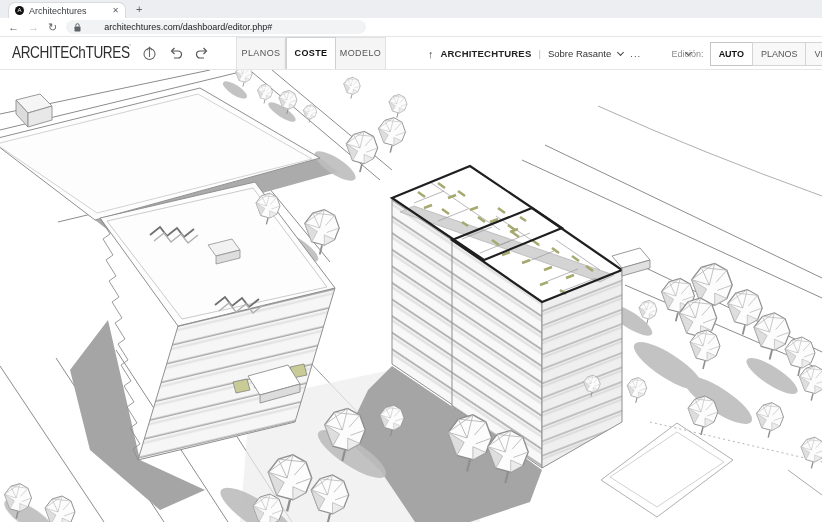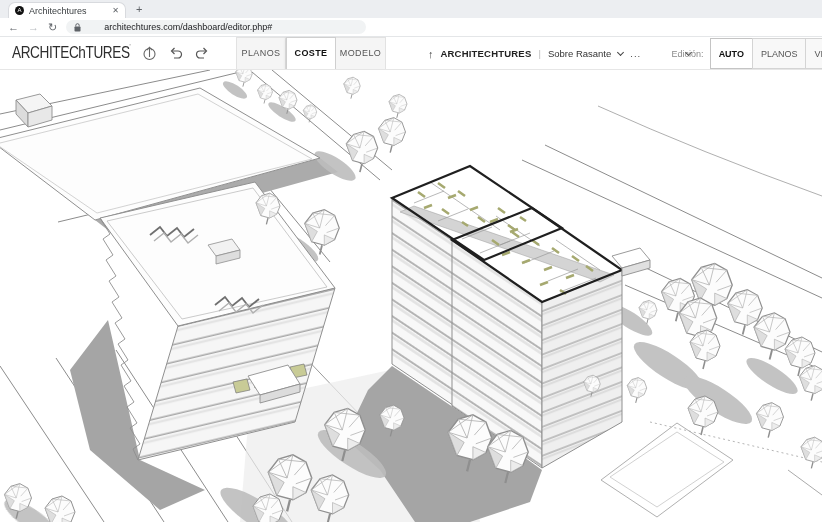--- a/index.html
+++ b/index.html
@@ -41,21 +41,21 @@
   .projname { font-weight:bold; color:#222; letter-spacing:0.2px; }
   .proj-div { color:#bbb; }
   .chev { width:5px; height:5px; border-right:1.3px solid #444; border-bottom:1.3px solid #444;
     transform:rotate(45deg); margin-top:-3px; display:inline-block; }
   .upglyph { font-size:11px; color:#444; }
   .ellip { color:#444; letter-spacing:1px; }
   .chev-extra { margin-left:38px; }
   .edition { position:absolute; right:-16px; top:0; height:33px; display:flex; align-items:center; gap:7px; }
   .ed-label { font-size:9px; color:#8a8a8a;text-align:center; }
   .ed-btns { display:flex; }
-  .edbtn { height:31px; padding:0 8px; display:flex; align-items:center; font-size:9px; color:#555;
+  .edbtn { height:24px; padding:0 8px; display:flex; align-items:center; font-size:9px; color:#555;
     background:#f8f8f8; border:1px solid #d4d4d4; margin-left:-1px; }
   .edbtn.active { background:#fff; color:#111; font-weight:bold; border-color:#c4c4c4; }
 
   
   .viewport { width:822px; height:452px; background:#fff; position:relative; cursor:grab; }
   .viewport svg { display:block; }
 </style>
 </head>
 <body>
 

